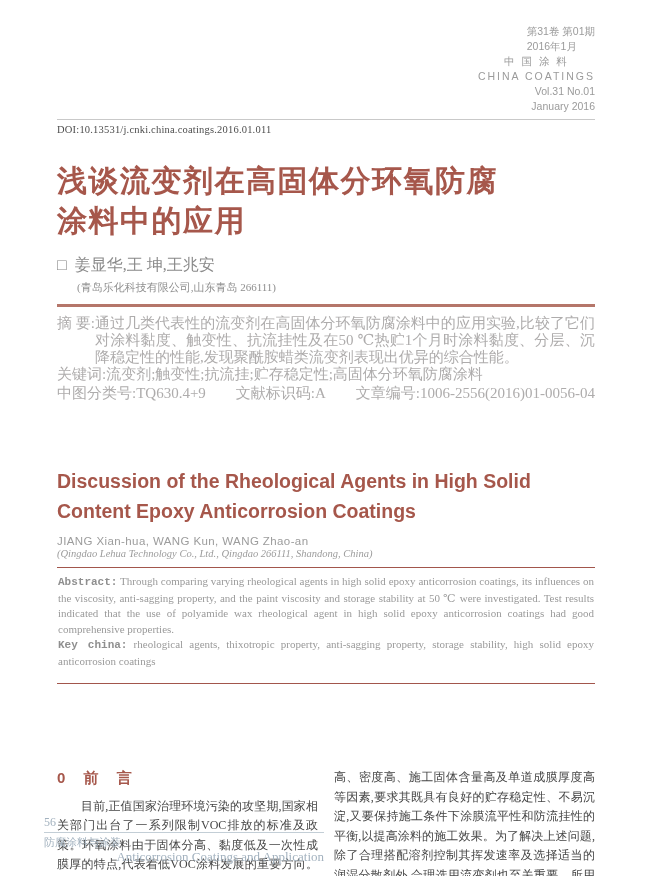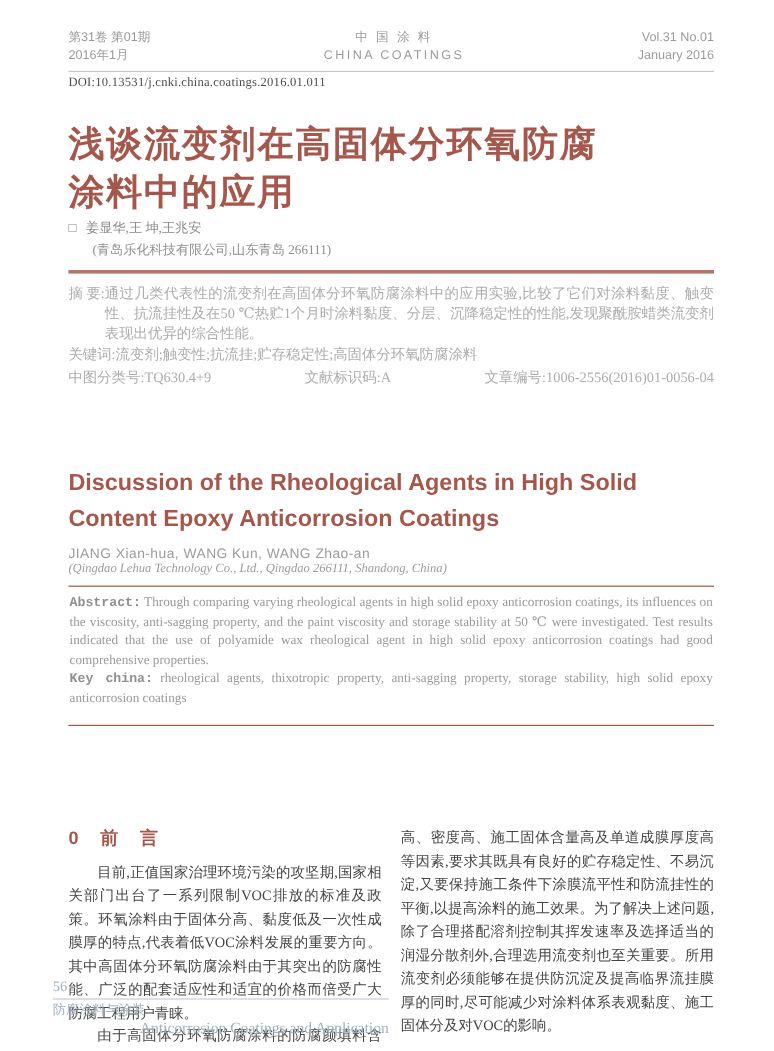--- a/index.html
+++ b/index.html
@@ -13,41 +13,41 @@
     color:#4a4a4a;
     overflow:hidden;
   }
   .content { padding:24px 50px 0 57px; }
 
   
   .journal-header {
     display:flex; justify-content:space-between; align-items:flex-end;
     font-family:"Liberation Sans","DejaVu Sans",sans-serif;
     font-size:10.5px; line-height:15px; color:#9b9b9b;
-    border-bottom:1px solid #c9c9c9; padding-bottom:5px;
+    border-bottom:1px solid #c9c9c9; padding-bottom:5px;flex-direction:column;
   }
   .journal-header .col-c { text-align:center; letter-spacing:2px; }
   .journal-header .col-r { text-align:right; }
   .doi-line { margin-top:4px; font-size:10.5px; color:#4d4d4d; letter-spacing:0.2px; }
 
   
   .title-cn {
     margin-top:26px;
     font-family:"Liberation Sans","DejaVu Sans",sans-serif;
     font-weight:bold; font-size:30px; line-height:40px;
     color:#a6574b; letter-spacing:1.5px;
   }
-  .authors-cn { margin-top:1px; font-size:11px; color:#8a8a8a; }
+  .authors-cn { margin-top:14px; font-size:16px; color:#8a8a8a; }
   .authors-cn .sq { display:inline-block; margin-right:8px; color:#8a8a8a; }
   .affiliation-cn { margin-top:4px; padding-left:20px; font-size:11px; color:#8f8f8f; }
 
   .thick-rule { margin-top:9px; height:3px; background:#b5766a; }
 
   
-  .abstract-cn { margin-top:8px; font-size:12px; line-height:17px; color:#aeacac; word-break:break-all; }
+  .abstract-cn { margin-top:8px; font-size:15px; line-height:17px; color:#aeacac; word-break:break-all; }
   .row-hang { display:flex; }
   .row-hang .lbl { flex:none; white-space:nowrap; }
   .row-hang .txt { flex:1; text-align:justify; }
   .class-row { display:flex; justify-content:space-between; margin-top:2px; }
 
   
   .title-en {
     margin-top:64px;
     font-family:"Liberation Sans","DejaVu Sans",sans-serif;
     font-weight:bold; font-size:19.5px; line-height:30px;

